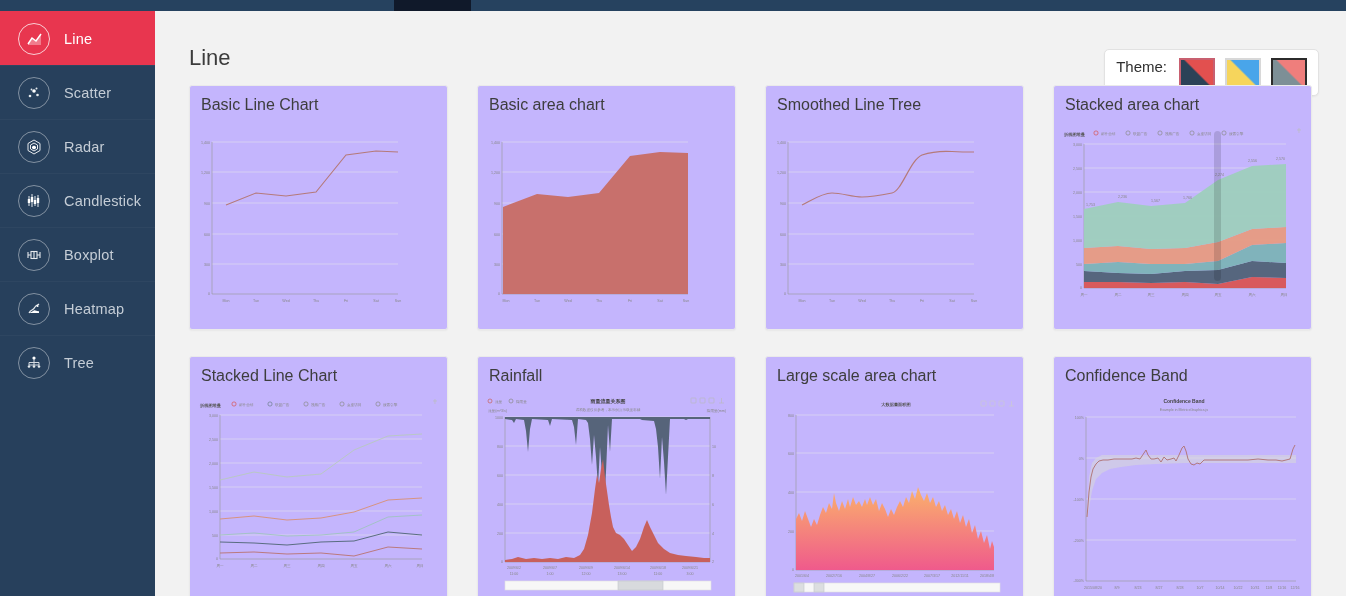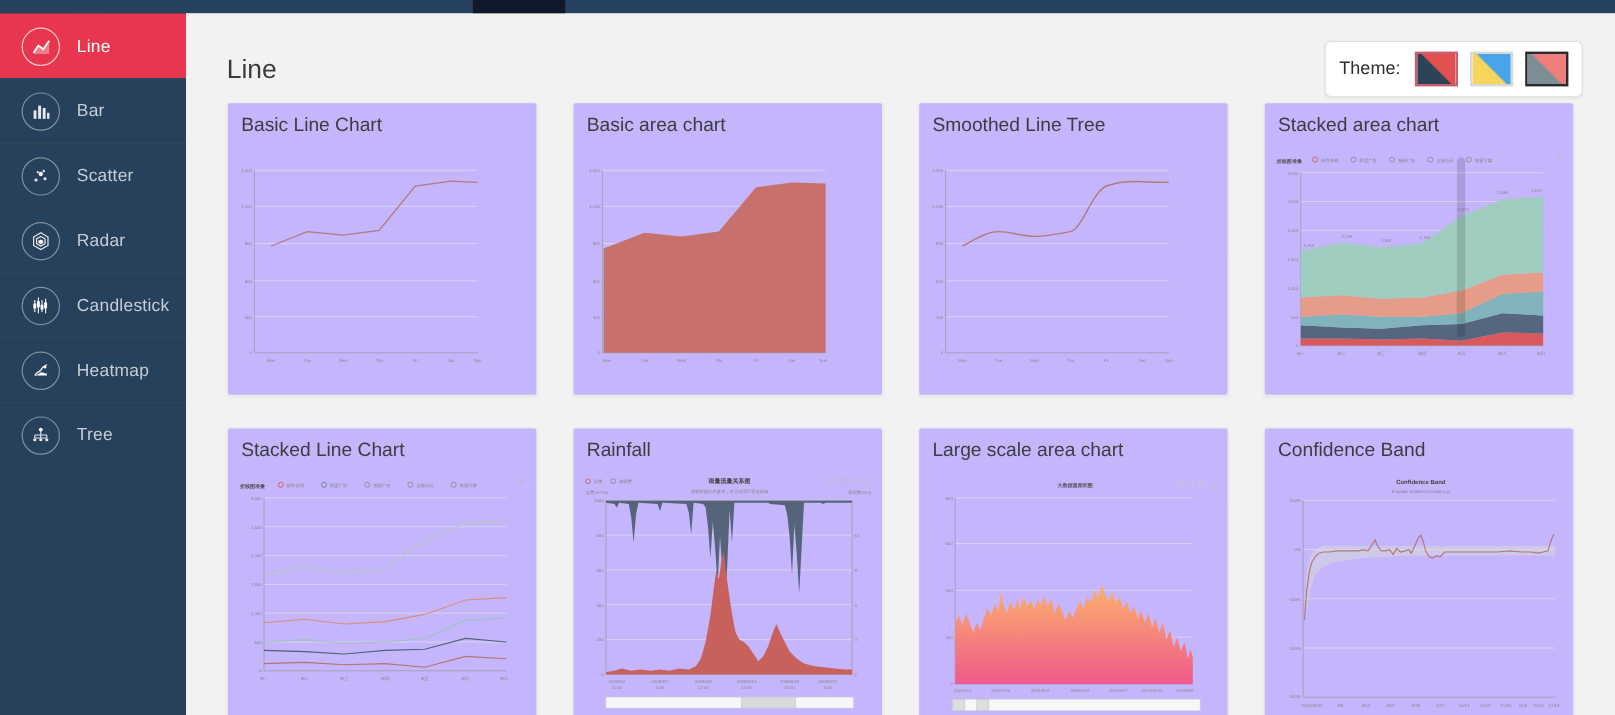--- a/index.html
+++ b/index.html
@@ -56,23 +56,23 @@
   .main {
     position: absolute; top: 11px; left: 155px;
     width: 1191px; height: 585px;
     background: #f2f2f2; overflow: hidden;
   }
   .page-title {
     position: absolute; left: 34px; top: 34px;
     font-size: 22px; color: #3c3c3c; font-weight: 400;
   }
   .theme-box {
-    position: absolute; right: 27px; top: 23px;
+    position: absolute; right: 27px; top: 38px;
     background: #fff; border: 1px solid #e2e2e2; border-radius: 5px;
-    padding: 8px 11px; display: flex; align-items: center; gap: 10px;
+    padding: 8px 11px; display: flex; align-items: flex-start; gap: 10px;
     box-shadow: 0 1px 2px rgba(0,0,0,.05);
   }
   .theme-label { font-size: 15px; color: #2f2f2f; margin-right: 2px; }
   .swatch {
     width: 36px; height: 29px; cursor: pointer;
     border: 2px solid #d8d8d8; position: relative; overflow: hidden;
   }
   .swatch.sel { border-color: #c86070; }
   .swatch.dark-b { border-color: #2b2b2b; }
   .swatch i { position: absolute; inset: 0; display: block; }
@@ -130,31 +130,20 @@
     </div>
     <div id="nav-list">
         <div class="nav-item active">
           <span class="nav-ico">
             <svg width="20" height="20" viewBox="0 0 20 20">
               <polyline points="4,15 8,9 12,12 17,5" fill="none" stroke="#fff" stroke-width="1.5"></polyline>
               <polygon points="4,15 8,9 12,12 17,5 17,16 4,16" fill="#fff" opacity=".35"></polygon>
             </svg>
           </span>
           <span class="nav-label">Line</span>
-        </div>
-        <div class="nav-item">
-          <span class="nav-ico">
-            <svg width="20" height="20" viewBox="0 0 20 20">
-              <rect x="4" y="9" width="2.4" height="7" fill="#e6eaee"></rect>
-              <rect x="7.8" y="5" width="2.4" height="11" fill="#e6eaee"></rect>
-              <rect x="11.6" y="7" width="2.4" height="9" fill="#e6eaee"></rect>
-              <rect x="15.2" y="11" width="2" height="5" fill="#e6eaee"></rect>
-            </svg>
-          </span>
-          <span class="nav-label">Bar</span>
         </div>
         <div class="nav-item">
           <span class="nav-ico">
             <svg width="20" height="20" viewBox="0 0 20 20">
               <circle cx="6" cy="13" r="1.3" fill="#e6eaee"></circle>
               <circle cx="10" cy="8" r="1.8" fill="#fff"></circle>
               <circle cx="13.5" cy="12" r="1.3" fill="#e6eaee"></circle>
               <circle cx="12.5" cy="5.5" r="1" fill="#e6eaee"></circle>
               <circle cx="7.5" cy="6.5" r="0.9" fill="#e6eaee"></circle>
             </svg>
@@ -179,20 +168,32 @@
               </g>
               <g fill="#fff">
                 <rect x="3.8" y="8" width="2.4" height="4"></rect>
                 <rect x="6.8" y="6" width="2.4" height="5"></rect>
                 <rect x="9.8" y="9" width="2.4" height="4"></rect>
                 <rect x="12.8" y="7" width="2.4" height="5"></rect>
               </g>
             </svg>
           </span>
           <span class="nav-label">Candlestick</span>
+        </div>
+        <div class="nav-item">
+          <span class="nav-ico">
+            <svg width="20" height="20" viewBox="0 0 20 20">
+              <g stroke="#e6eaee" stroke-width="1.1" fill="none">
+                <path d="M4,7 L4,13 M4,10 L7,10 M16,7 L16,13 M16,10 L13,10"></path>
+                <rect x="7" y="6.5" width="6" height="7"></rect>
+                <path d="M10,6.5 L10,13.5"></path>
+              </g>
+            </svg>
+          </span>
+          <span class="nav-label">Boxplot</span>
         </div>
         <div class="nav-item">
           <span class="nav-ico">
             <svg width="20" height="20" viewBox="0 0 20 20">
               <path d="M5,14 C7,10 9,12 11,8 C12.5,5.5 14,6 15,5" fill="none" stroke="#e6eaee" stroke-width="1.2"></path>
               <path d="M5,14 L15,14 L15,12 C13,13 11,10 9,12 C7.5,13.3 6,13.4 5,14 Z" fill="#fff"></path>
               <circle cx="13.5" cy="7" r="1.1" fill="#fff"></circle>
             </svg>
           </span>
           <span class="nav-label">Heatmap</span>

